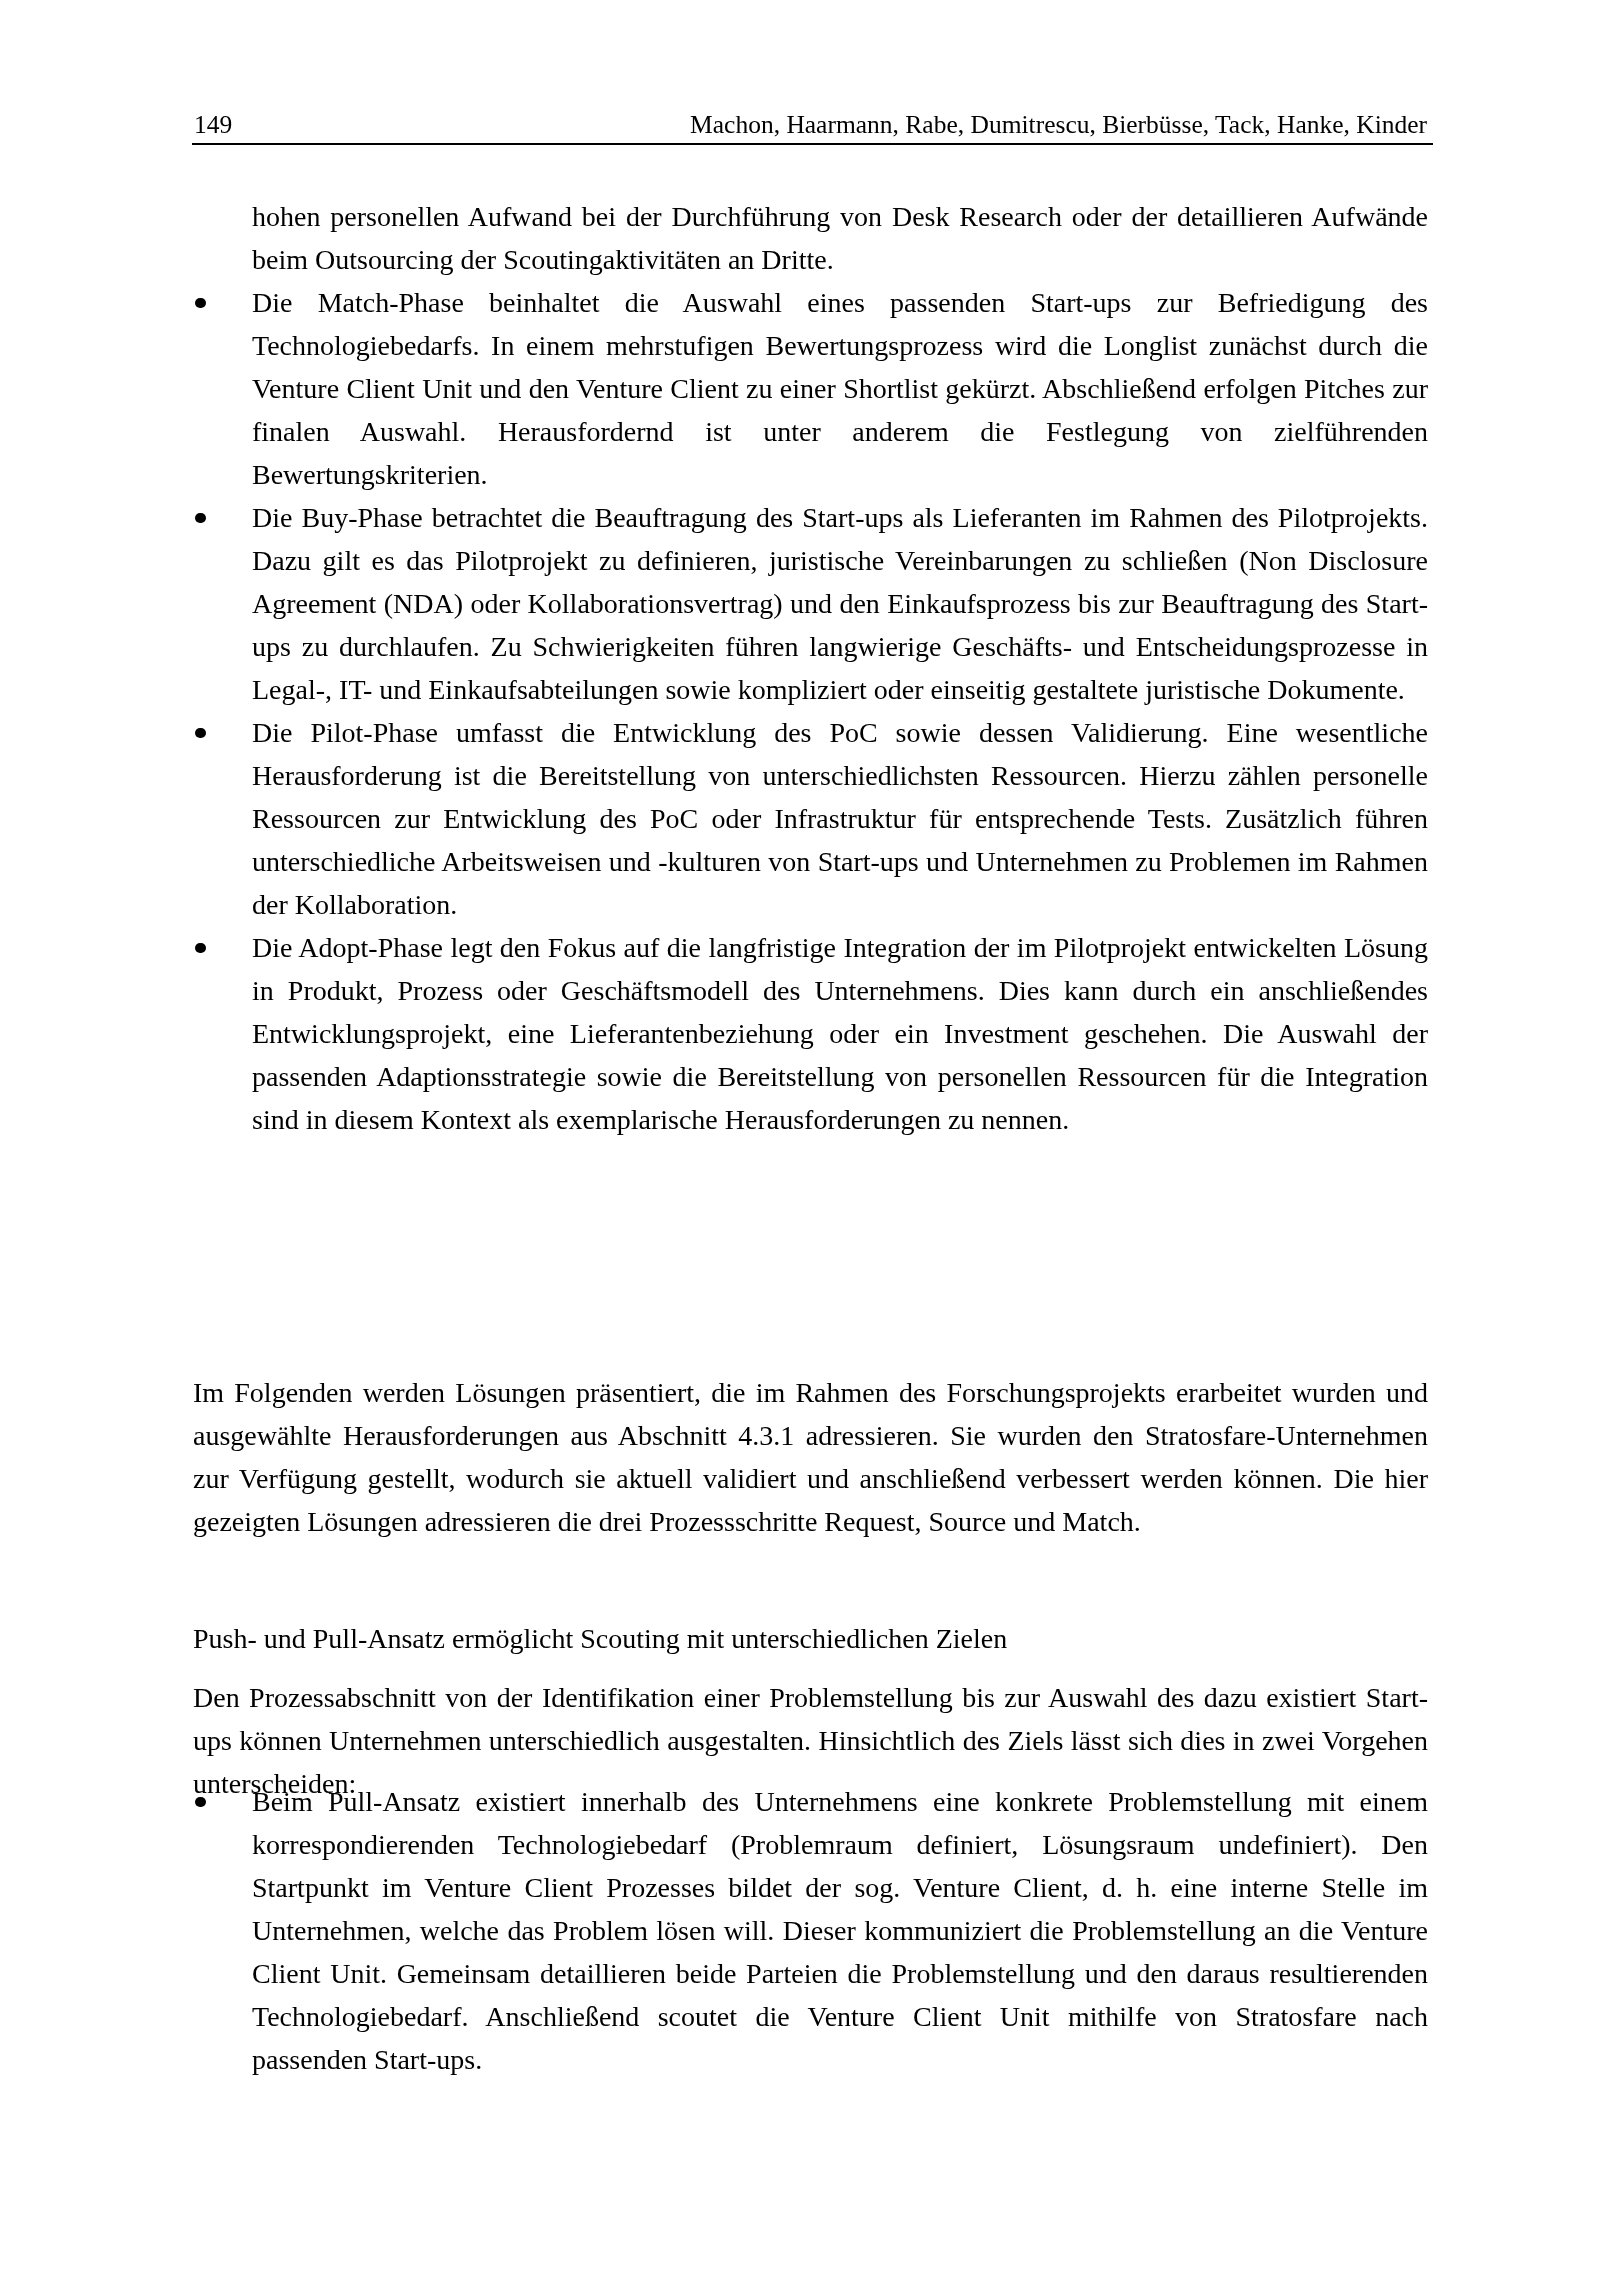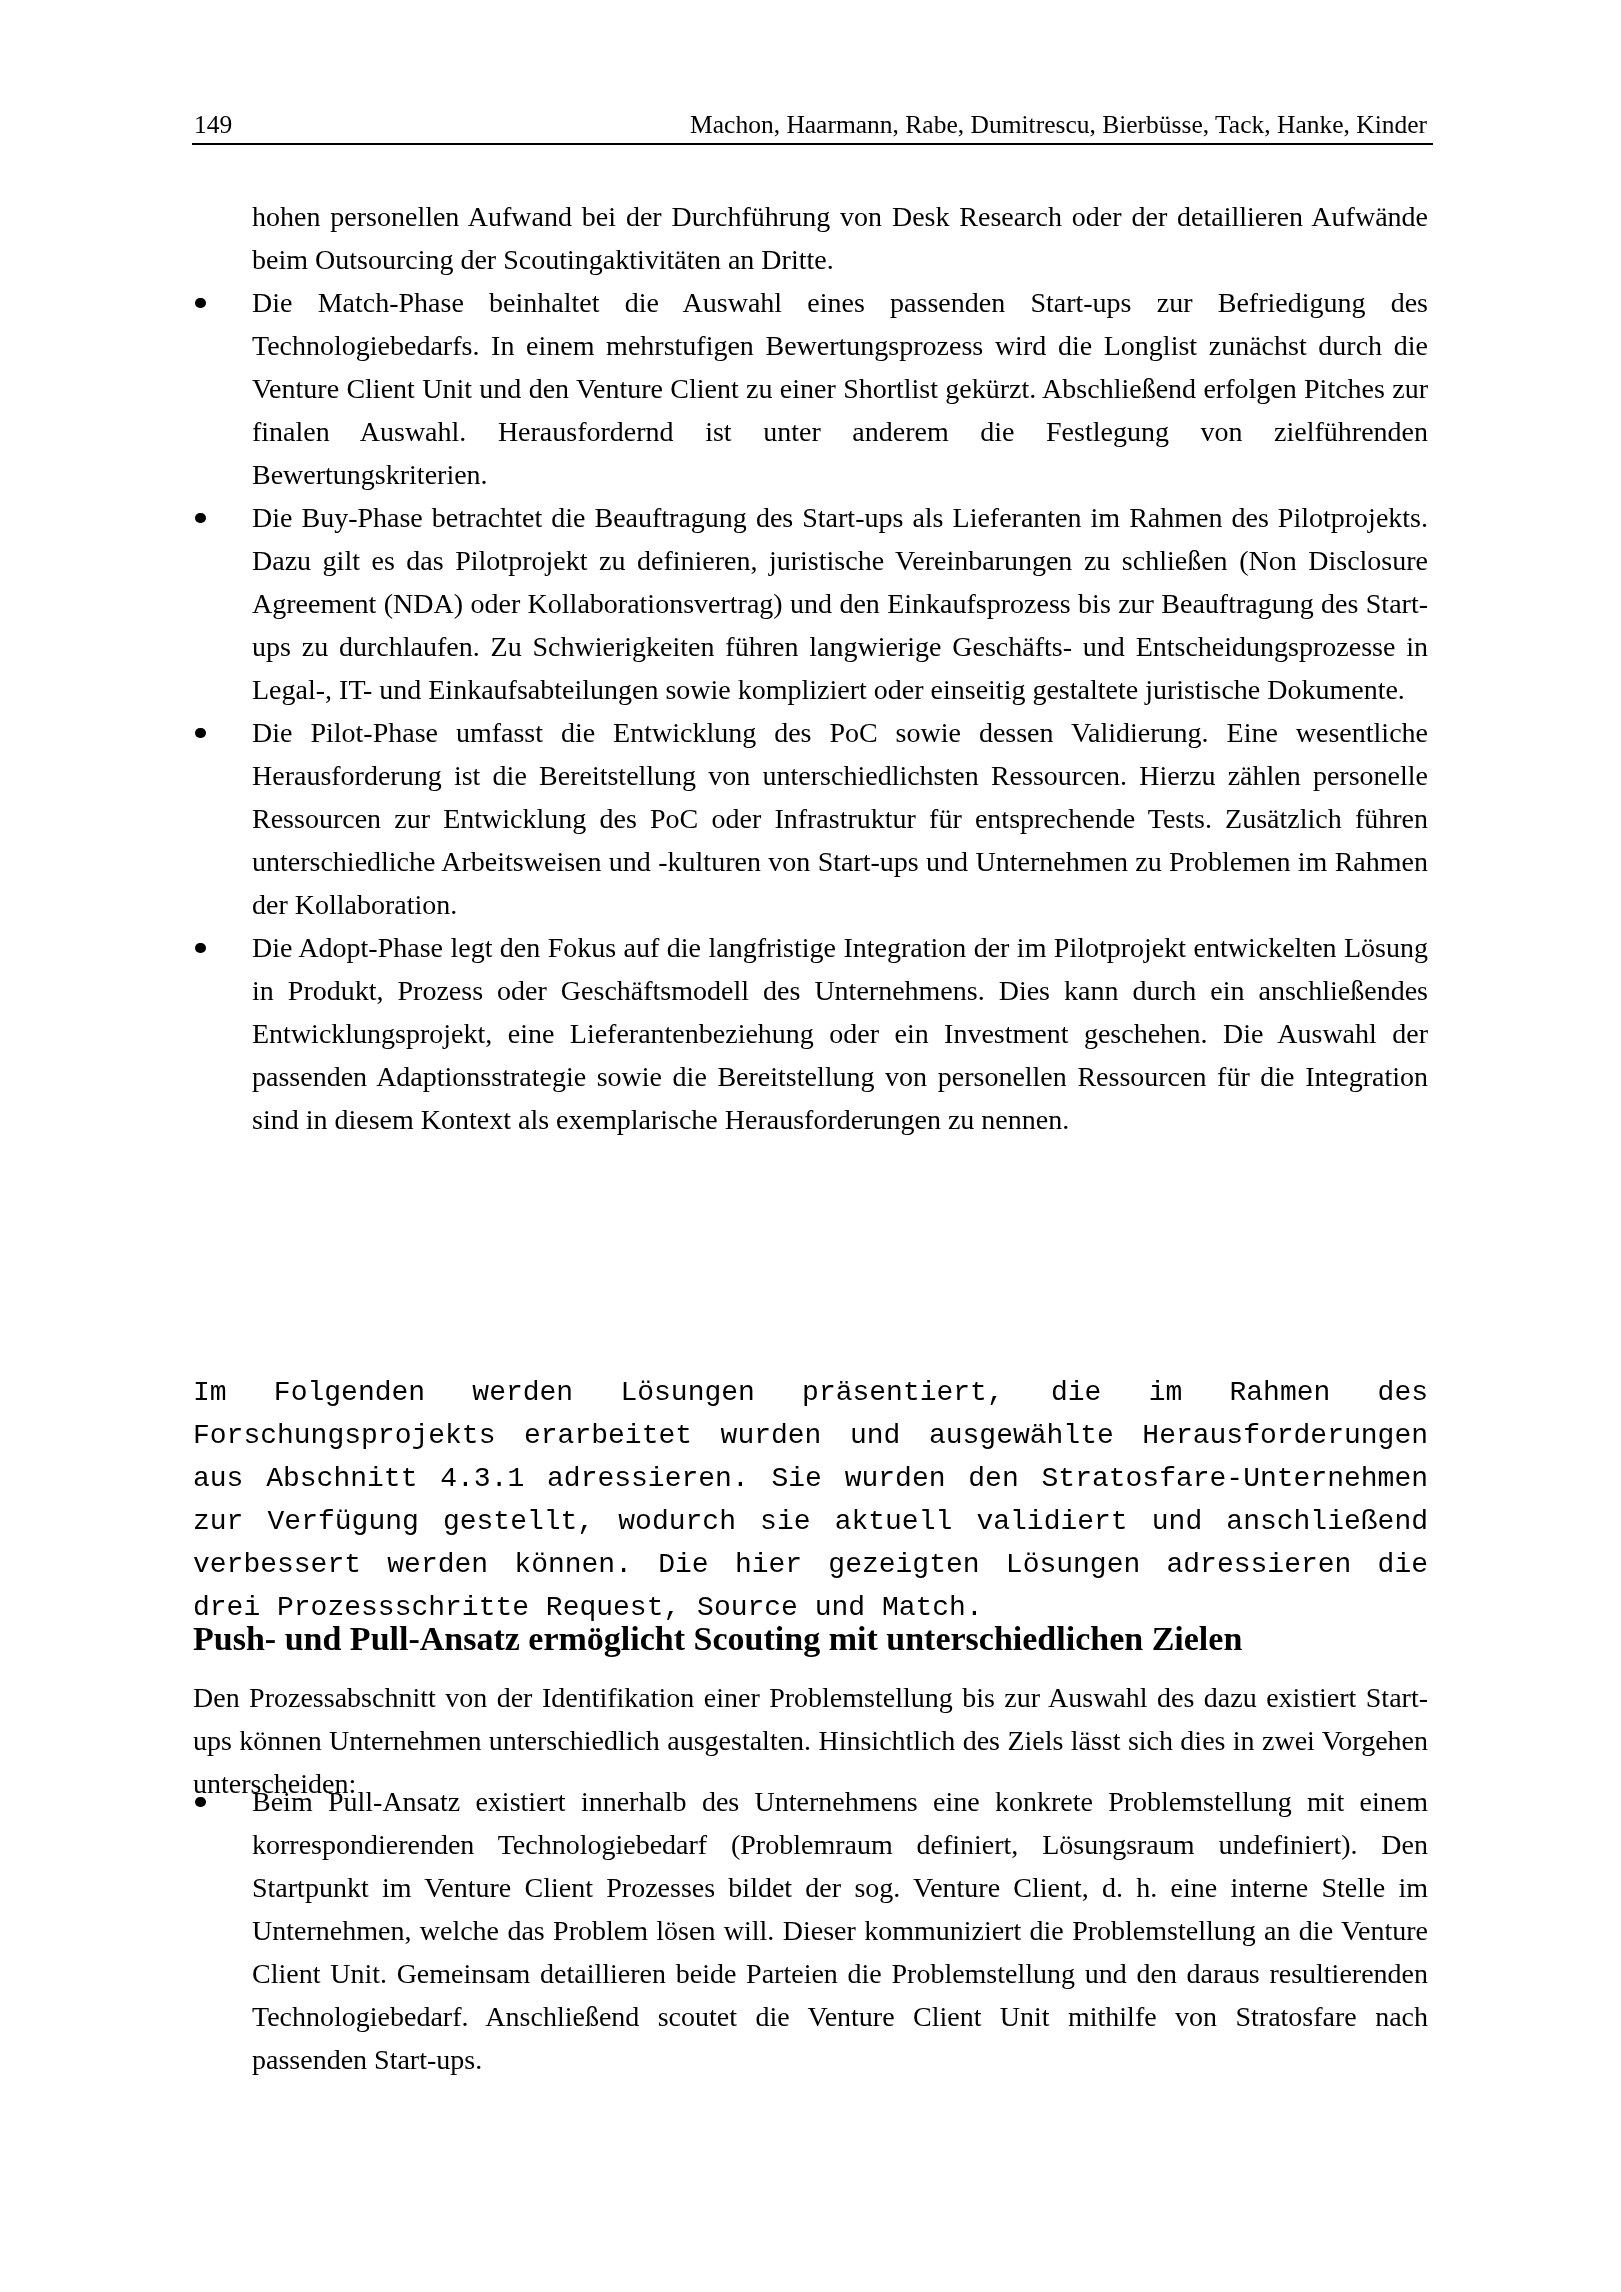--- a/index.html
+++ b/index.html
@@ -28,21 +28,21 @@
     b { font-weight: normal; }
 
     .section-heading {
       position: absolute; left: 193px; top: 1313px; white-space: nowrap;
       font-family: "Liberation Sans", sans-serif; font-weight: bold; font-size: 31px; line-height: 35px;
     }
     .section-heading .num { display: inline-block; width: 98px; }
 
     .sub-heading {
       position: absolute; left: 193px; top: 1619px; white-space: nowrap;
-      font-family: "Liberation Serif", serif; font-weight: bold; font-size: 34px; line-height: 39px;
+      font-family: "Liberation Serif", serif; font-weight: normal; font-size: 28px; line-height: 39px;
     }
   </style>
 </head>
 <body>
 
 <div class="page">
 
   <div class="running-head">
     <span class="pno">149</span>
     <span class="authors">Machon, Haarmann, Rabe, Dumitrescu, Bierbüsse, Tack, Hanke, Kinder</span>
@@ -64,21 +64,21 @@
         <span>Die </span><b>Pilot-Phase</b><span> umfasst die Entwicklung des PoC sowie dessen Validierung. Eine wesent­liche Herausforderung ist die Bereitstellung von unterschiedlichsten Ressourcen. Hierzu zählen personelle Ressourcen zur Entwicklung des PoC oder Infrastruktur für entspre­chende Tests. Zusätzlich führen unterschiedliche Arbeitsweisen und -kulturen von Start-ups und Unternehmen zu Problemen im Rahmen der Kollaboration.</span>
       </li>
       <li>
         <span class="bullet-dot"></span>
         <span>Die </span><b>Adopt-Phase</b><span> legt den Fokus auf die langfristige Integration der im Pilotprojekt ent­wickelten Lösung in Produkt, Prozess oder Geschäftsmodell des Unternehmens. Dies kann durch ein anschließendes Entwicklungsprojekt, eine Lieferantenbeziehung oder ein Invest­ment geschehen. Die Auswahl der passenden Adaptionsstrategie sowie die Bereitstellung von personellen Ressourcen für die Integration sind in diesem Kontext als exemplarische Herausforderungen zu nennen.</span>
       </li>
     </ul>
   </div>
 
 
-  <div class="body-text" style="top:1371px;font-family:Liberation Mono, monospace;">
+  <div class="body-text" style="top:1371px;">
     <p>Im Folgenden werden Lösungen präsentiert, die im Rahmen des Forschungsprojekts erarbeitet wurden und ausgewählte Herausforderungen aus Abschnitt 4.3.1 adressieren. Sie wurden den Stratosfare-Unternehmen zur Verfügung gestellt, wodurch sie aktuell validiert und anschlie­ßend verbessert werden können. Die hier gezeigten Lösungen adressieren die drei Prozess­schritte Request, Source und Match.</p>
   </div>
 
   <div class="sub-heading">Push- und Pull-Ansatz ermöglicht Scouting mit unterschiedlichen Zielen</div>
 
   <div class="body-text" style="top:1676px;">
     <p>Den Prozessabschnitt von der Identifikation einer Problemstellung bis zur Auswahl des dazu existiert Start-ups können Unternehmen unterschiedlich ausgestalten. Hinsichtlich des Ziels lässt sich dies in zwei Vorgehen unterscheiden:</p>
   </div>
 
   <div class="body-text" style="top:1780px;">

